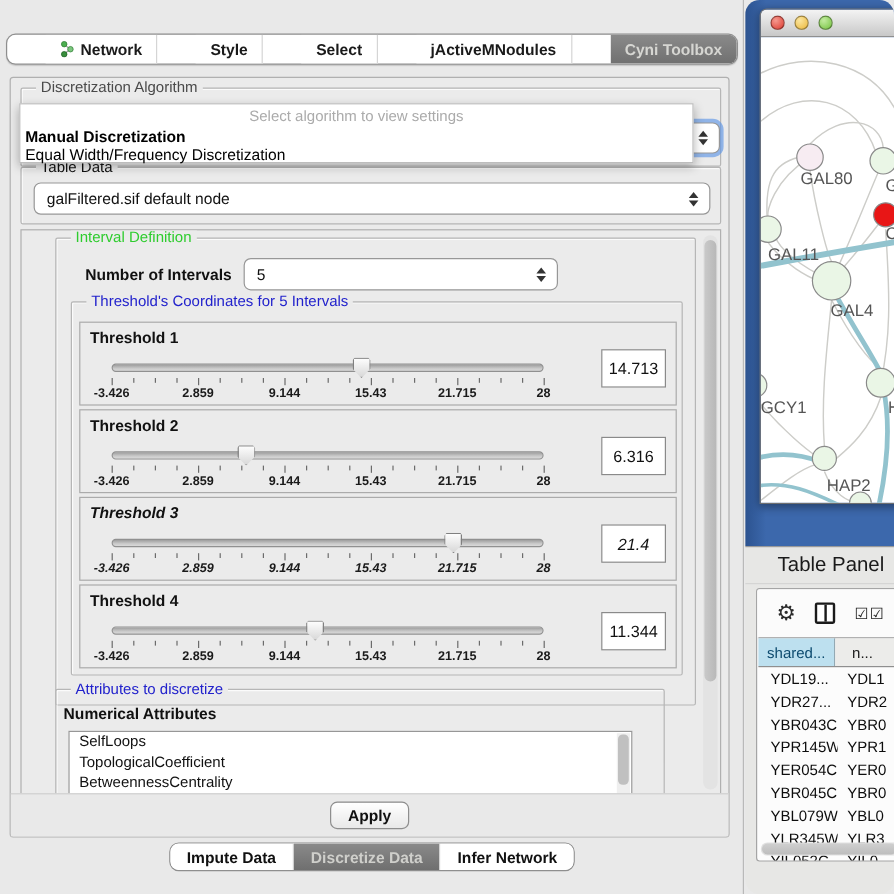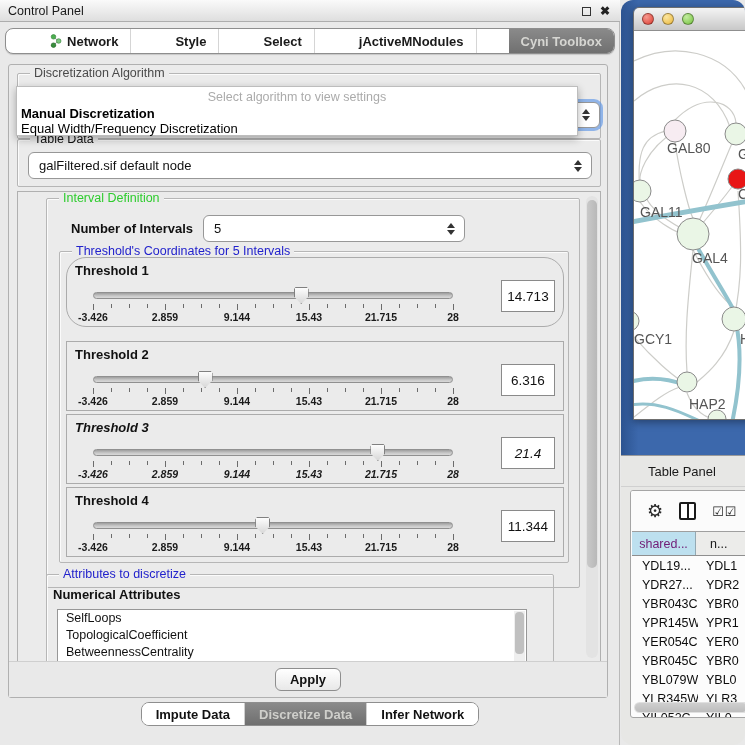--- a/index.html
+++ b/index.html
@@ -68,50 +68,43 @@
   .desktop { position:absolute; left:0; top:0; width:124px; height:455px; background:linear-gradient(90deg,#2C5390,#3C68AC 14%); }
   .macwin { position:absolute; left:12px; top:7px; width:130px; height:413px; border:1px solid #6F6F6F; border-radius:6px 6px 0 0; overflow:hidden; box-shadow:0 2px 8px rgba(0,0,0,.4); }
   .mactitle { height:23px; background:linear-gradient(#F4F4F4,#C8C8C8); border-bottom:1px solid #8F8F8F; display:flex; align-items:center; padding-left:8px; gap:8px; }
   .light { width:12px; height:12px; border-radius:50%; border:1px solid rgba(0,0,0,.35); }
   .light.red { background:radial-gradient(circle at 35% 30%,#F59A90,#DD3B30); }
   .light.yellow { background:radial-gradient(circle at 35% 30%,#FBE6A0,#EBB73B); }
   .light.green { background:radial-gradient(circle at 35% 30%,#C3ECA0,#74C23E); }
   .canvas { position:relative; width:100%; height:389px; background:#fff; }
   
   .tp-header { position:absolute; left:0; top:455px; width:124px; height:32px; background:#E7E7E5; border-top:1px solid #9A9A9A; border-bottom:1px solid #D0D0D0;
-    font-size:13px; color:#1a1a1a; display:flex; align-items:center; padding-left:27px; }
+    font-size:17px; color:#1a1a1a; display:flex; align-items:center; padding-left:27px; }
   .tp-body { position:absolute; left:0; top:487px; width:124px; height:258px; background:#E7E7E5; }
   .tp-panel { position:absolute; left:9px; top:3px; width:130px; height:228px; background:#FCFCFC; border:1px solid #A5A5A5; border-radius:3px; overflow:hidden; }
   .tp-toolbar { height:40px; display:flex; align-items:center; gap:16px; padding-left:16px; background:#FBFBFB; }
   .gear { font-size:18px; color:#2B2B2B; line-height:1; }
   .spliticon { width:17px; height:18px; border:2px solid #1a1a1a; border-radius:2px; position:relative; background:#fff; }
   .spliticon:after { content:""; position:absolute; left:6px; top:0; width:2px; height:14px; background:#1a1a1a; }
   .checkicons { font-size:13px; color:#222; letter-spacing:1px; white-space:nowrap; }
   .tbl { position:absolute; left:1px; top:40px; right:0; }
   .tbl-head { display:flex; height:25px; border-top:1px solid #9F9F9F; border-bottom:1px solid #8F8F8F; }
-  .tbl-head .c1 { width:86px; background:#BDE0EF; border-right:1px solid #93A9B3; font-size:12.5px; color:#701a75; display:flex; align-items:center; justify-content:center; }
+  .tbl-head .c1 { width:86px; background:#BDE0EF; border-right:1px solid #93A9B3; font-size:12.5px; color:#0c4a6e; display:flex; align-items:center; justify-content:center; }
   .tbl-head .c2 { width:80px; background:#ECECEA; font-size:12.5px; color:#1a1a1a; display:flex; align-items:center; padding-left:14px; }
   .tbl-row { display:flex; height:19px; font-size:12.5px; color:#0d0d0d; align-items:center; }
   .tbl-row .c1 { width:86px; padding-left:10px; white-space:nowrap; overflow:hidden; }
   .tbl-row .c2 { width:80px; padding-left:8px; white-space:nowrap; overflow:hidden; }
   .hscroll { position:absolute; left:3px; bottom:4px; width:120px; height:11px; background:#E0E0E0; border-radius:6px; }
   .hscroll .th { position:absolute; left:1px; top:1px; width:112px; height:9px; background:linear-gradient(#CFCFCF,#BDBDBD); border-radius:5px; }
   svg text { font-family:"Liberation Sans",sans-serif; }
 </style>
 </head>
 <body>
 
 <div id="left">
-  <div class="titlebar">
-    <span>Control Panel</span>
-    <span class="win-icons">
-      <span class="float-ic"></span>
-      <span class="close-ic">✖</span>
-    </span>
-  </div>
 
   <div class="tabbar">
     <div class="tabgroup">
       <div class="tab">
         <svg width="12" height="14" viewBox="0 0 12 14">
           <path d="M3.5 3 L8.5 7 L3.5 11" stroke="#9E9E9E" fill="none" stroke-width="1"></path>
           <circle cx="3.5" cy="2.8" r="2.3" fill="#4CAF50" stroke="#2E7D32" stroke-width=".6"></circle>
           <circle cx="8.7" cy="7" r="2.3" fill="#7BC67E" stroke="#2E7D32" stroke-width=".6"></circle>
           <circle cx="3.5" cy="11.2" r="2.3" fill="#388E3C" stroke="#1B5E20" stroke-width=".6"></circle>
         </svg>
@@ -169,21 +162,21 @@
           <span>5</span>
           <span class="updown">
               <span class="up"></span>
               <span class="dn"></span>
             </span>
         </div>
 
         <div class="group" style="left:12px;top:52px;width:510px;height:312px;">
           <span class="group-label lbl-blue">Threshold's Coordinates for 5 Intervals</span>
           <div id="thr-container">
-  <div class="thrbox" style="top: 5px; border-radius: 20px;">
+  <div class="thrbox" style="top: 16px;">
     <span class="tlabel">Threshold 1</span>
     <div class="slider">
       <div class="track"></div>
       <div class="thumbel" style="left: 57.7%;"></div>
       <div class="ticks">
                     <span class="tick major" style="left: 0%;"></span>
                     <span class="tick minor" style="left: 5%;"></span>
                     <span class="tick minor" style="left: 10%;"></span>
                     <span class="tick minor" style="left: 15%;"></span>
                     <span class="tick major" style="left: 20%;"></span>

